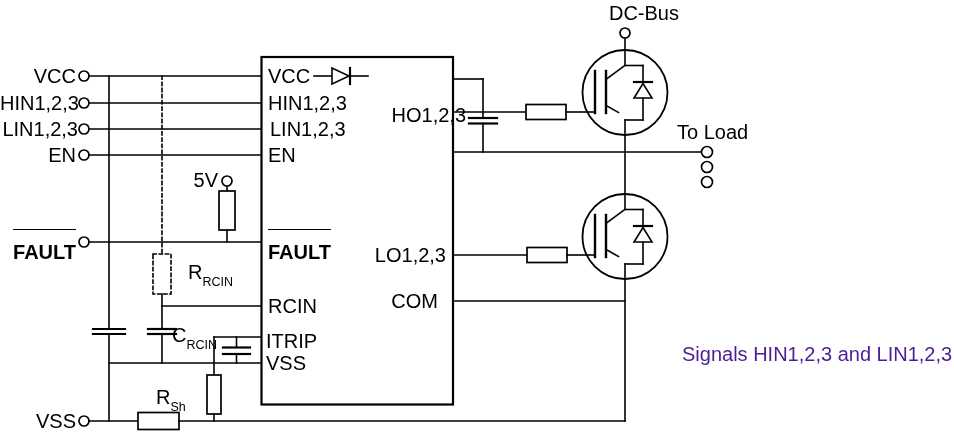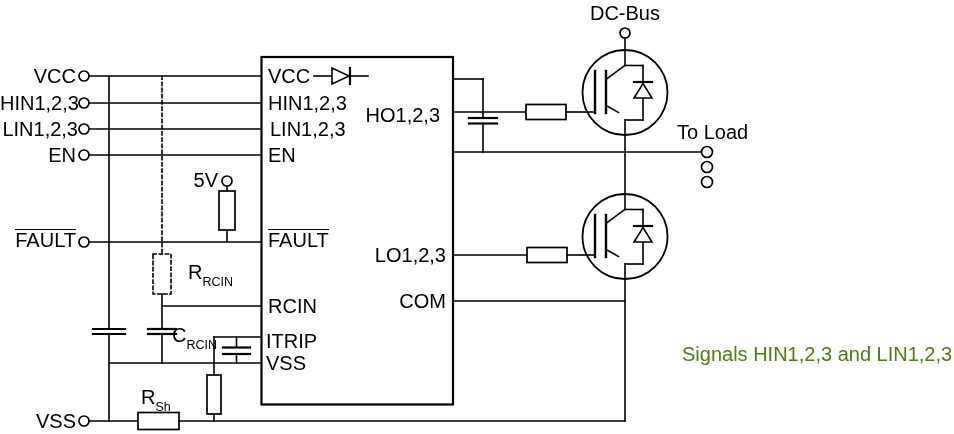--- a/index.html
+++ b/index.html
@@ -15,24 +15,24 @@
   .plate{stroke-width:2.2;}
   .bar{stroke-width:2.4;}
   .dbar{stroke-width:2.2;}
   .th{stroke-width:1.8;}
   .term{stroke-width:1.7;fill:#fff;}
   .dot{stroke:none !important;}
   .afill{stroke:none !important;}
   .wfill{stroke-width:1.6;fill:#fff;}
   .lbl{position:absolute;font-size:20px;line-height:22px;white-space:nowrap;}
   .r{text-align:right;}
-  .c{text-align:center;}
-  .ov{display:inline-block;border-top:1.7px solid #000;line-height:21px;padding-top:0px;}
+  .c{text-align:center;margin-left:19px;}
+  .ov{display:inline-block;border-top:1.7px solid #000;line-height:21px;padding-top:12px;font-weight:bold;}
   sub.sb{font-size:12.5px;position:relative;bottom:-2px;line-height:10px;}
-  .note{position:absolute;font-size:20px;line-height:31px;white-space:nowrap;color:#4d7c0f;}
+  .note{position:absolute;font-size:20px;line-height:31px;white-space:nowrap;color:#4c1d95;}
 </style>
 </head>
 <body>
 
 <div class="canvas">
 
 <svg width="954" height="434" viewBox="0 0 954 434">
   <g stroke="#000000">
 
     <defs>
@@ -185,28 +185,28 @@
 
 <div class="lbl" style="left:268px;top:65px">VCC</div>
 <div class="lbl" style="left:268px;top:92px">HIN1,2,3</div>
 <div class="lbl" style="left:270px;top:118px">LIN1,2,3</div>
 <div class="lbl" style="left:268px;top:144px">EN</div>
 <div class="lbl" style="left:268px;top:229px"><span class="ov">FAULT</span></div>
 <div class="lbl" style="left:268px;top:295px">RCIN</div>
 <div class="lbl" style="left:266px;top:330px">ITRIP</div>
 <div class="lbl" style="left:266px;top:352px">VSS</div>
 
-<div class="lbl r" style="left:332px;top:104px;width:108px">HO1,2,3</div>
+<div class="lbl r" style="left:358px;top:104px;width:108px">HO1,2,3</div>
 <div class="lbl r" style="left:338px;top:244px;width:108px">LO1,2,3</div>
-<div class="lbl r" style="left:338px;top:290px;width:108px">COM</div>
+<div class="lbl r" style="left:330px;top:290px;width:108px">COM</div>
 
 <div class="lbl r" style="left:178px;top:169px;width:40px">5V</div>
 <div class="lbl c" style="left:584px;top:2px;width:82px">DC-Bus</div>
 <div class="lbl" style="left:677px;top:121px">To Load</div>
 <div class="lbl" style="left:188px;top:261px"><span>R</span><sub class="sb">RCIN</sub></div>
 <div class="lbl" style="left:172px;top:324px"><span>C</span><sub class="sb">RCIN</sub></div>
-<div class="lbl" style="left:141px;top:386px"><span>R</span><sub class="sb">Sh</sub></div>
+<div class="lbl" style="left:156px;top:386px"><span>R</span><sub class="sb">Sh</sub></div>
 
 <div class="note" style="left:682px;top:339px">
   <div>Signals HIN1,2,3 and LIN1,2,3</div>
 </div>
 
 </div>
 
 </body></html>

